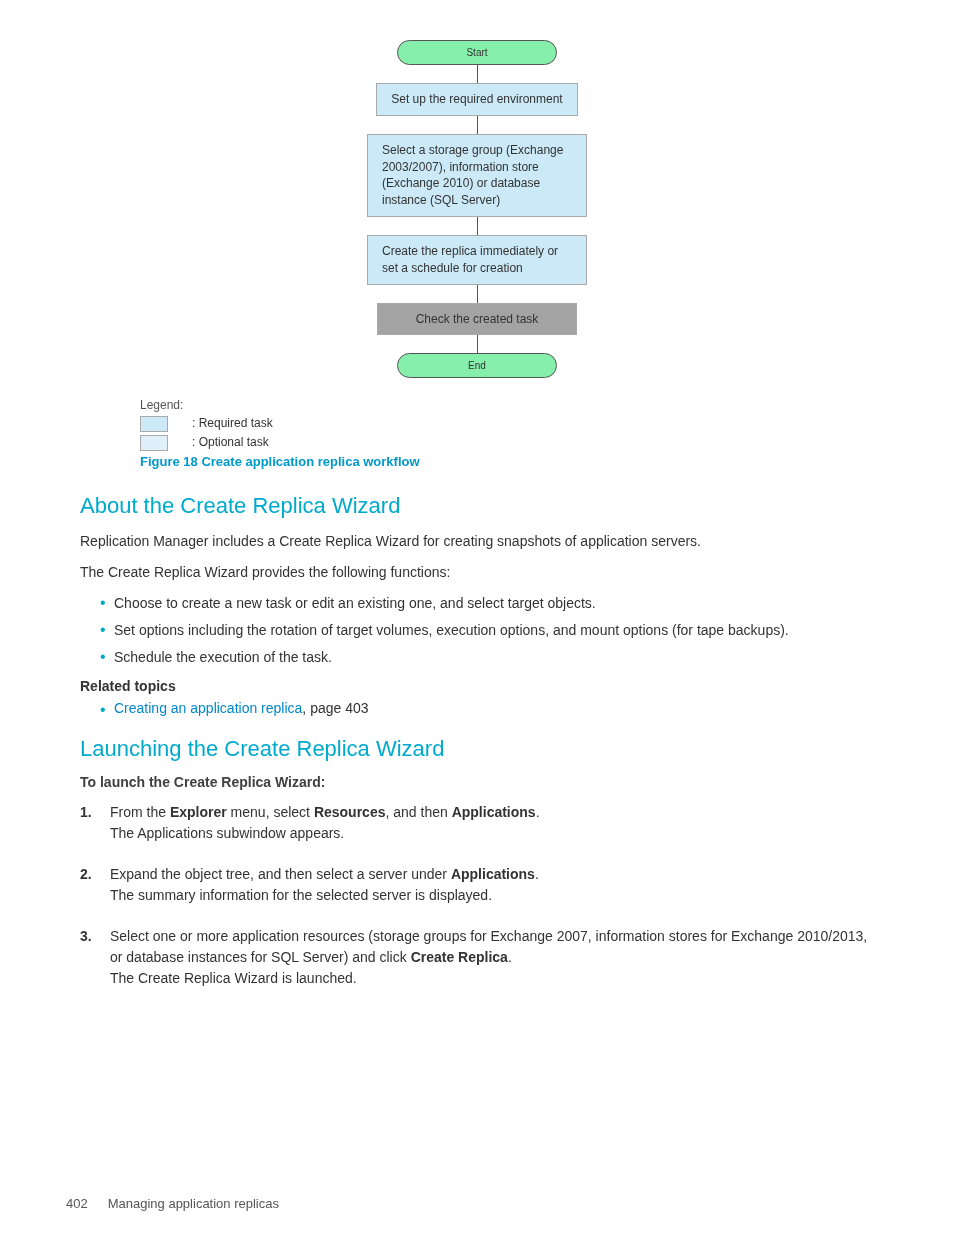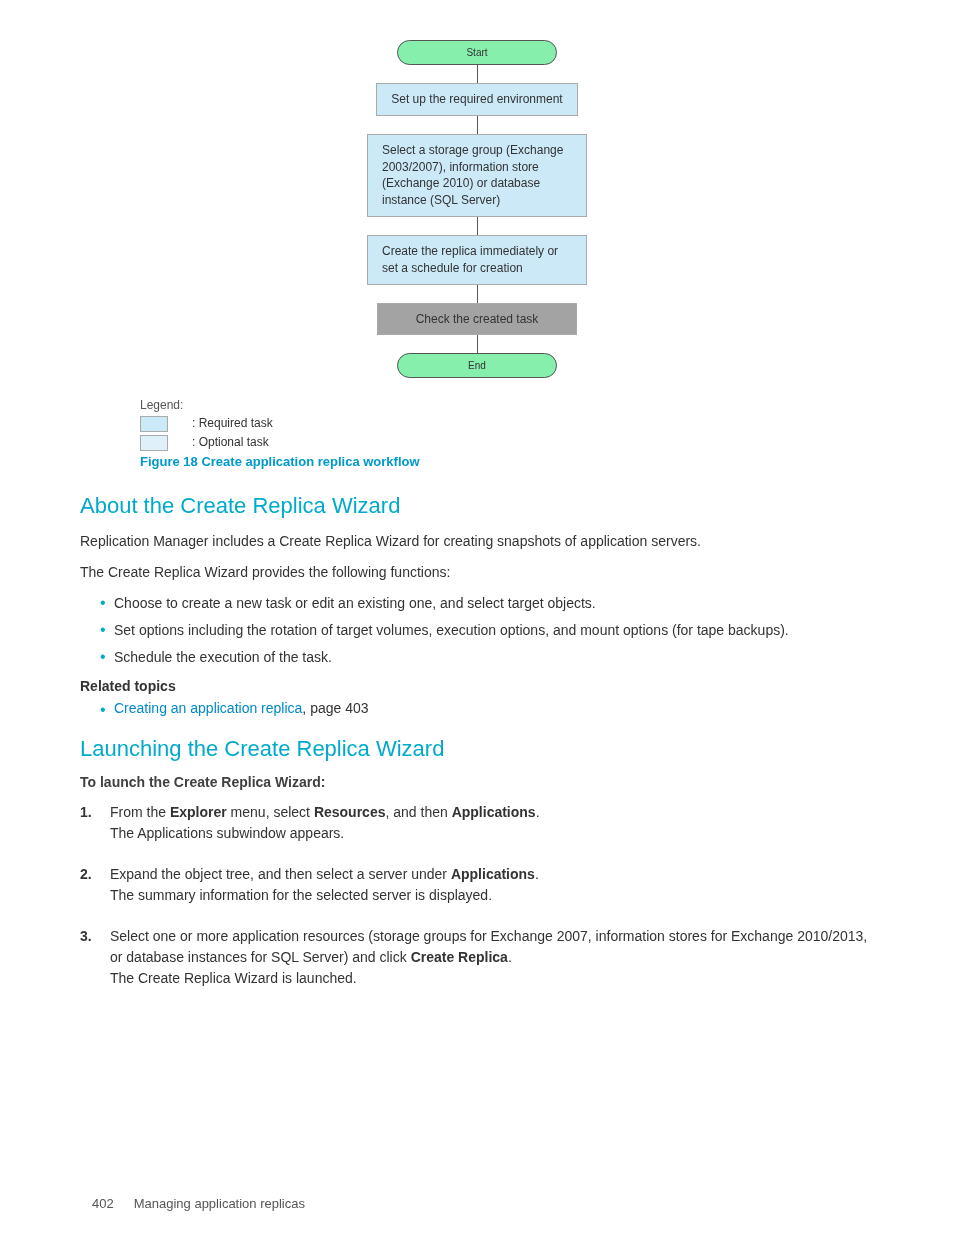--- a/index.html
+++ b/index.html
@@ -216,21 +216,21 @@
 
     
     strong {
       font-weight: bold;
     }
 
     
     .page-footer {
       position: fixed;
       bottom: 24px;
-      left: 92px;
+      left: 66px;
       font-size: 13px;
       color: #555;
       display: flex;
       gap: 20px;
       margin-top: 48px;
     }
 
     
     .section-sep {
       margin-bottom: 20px;

